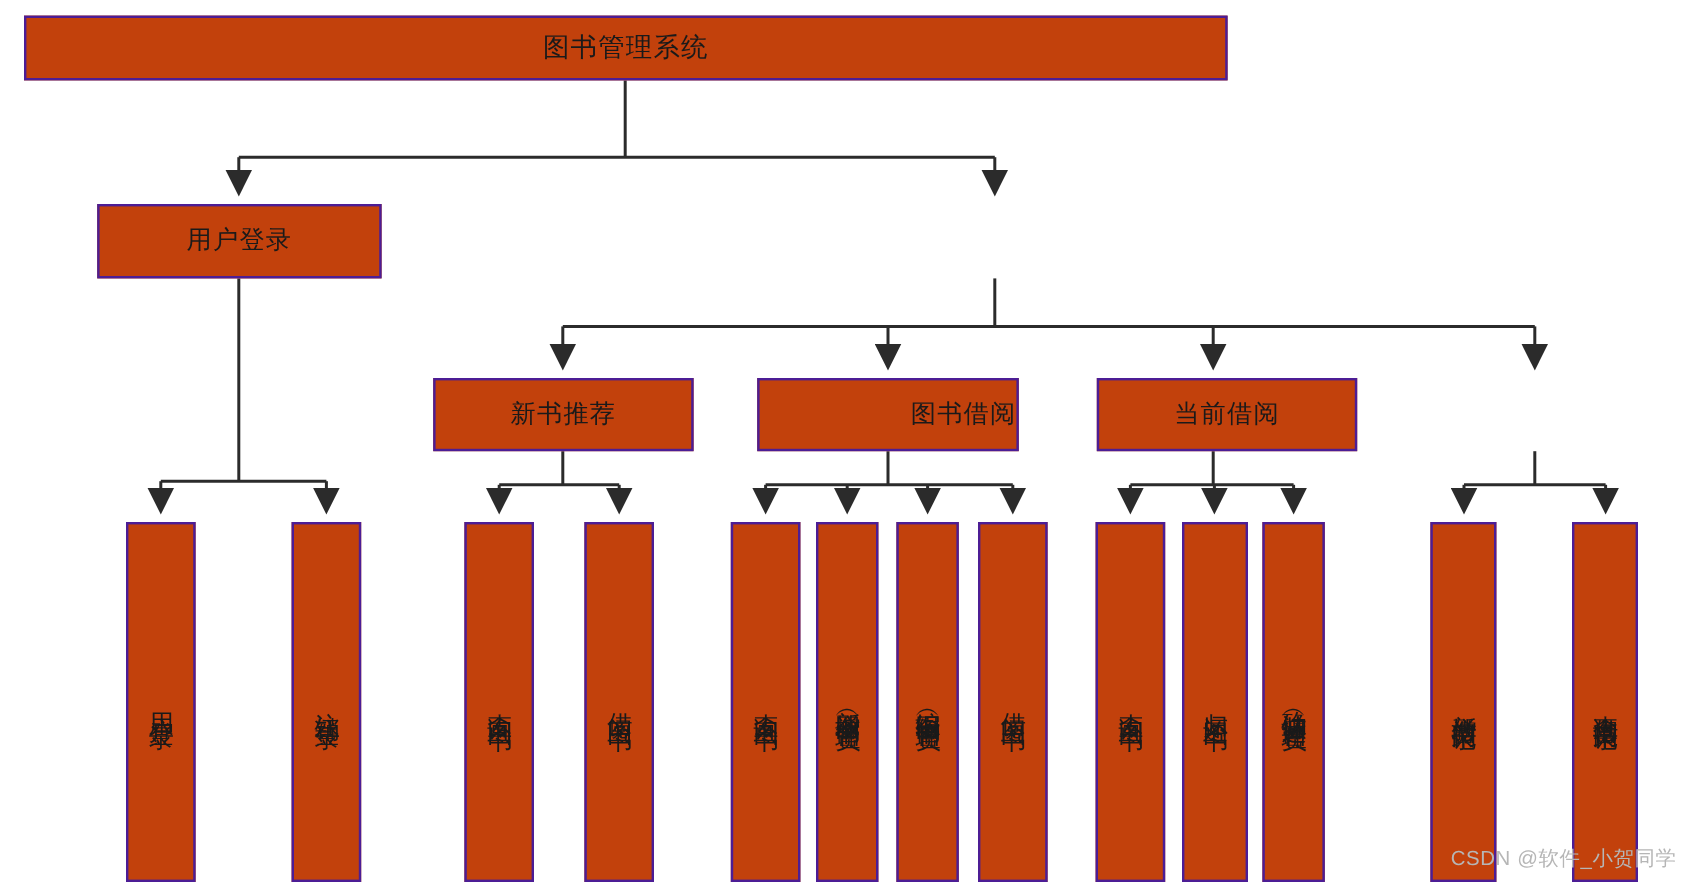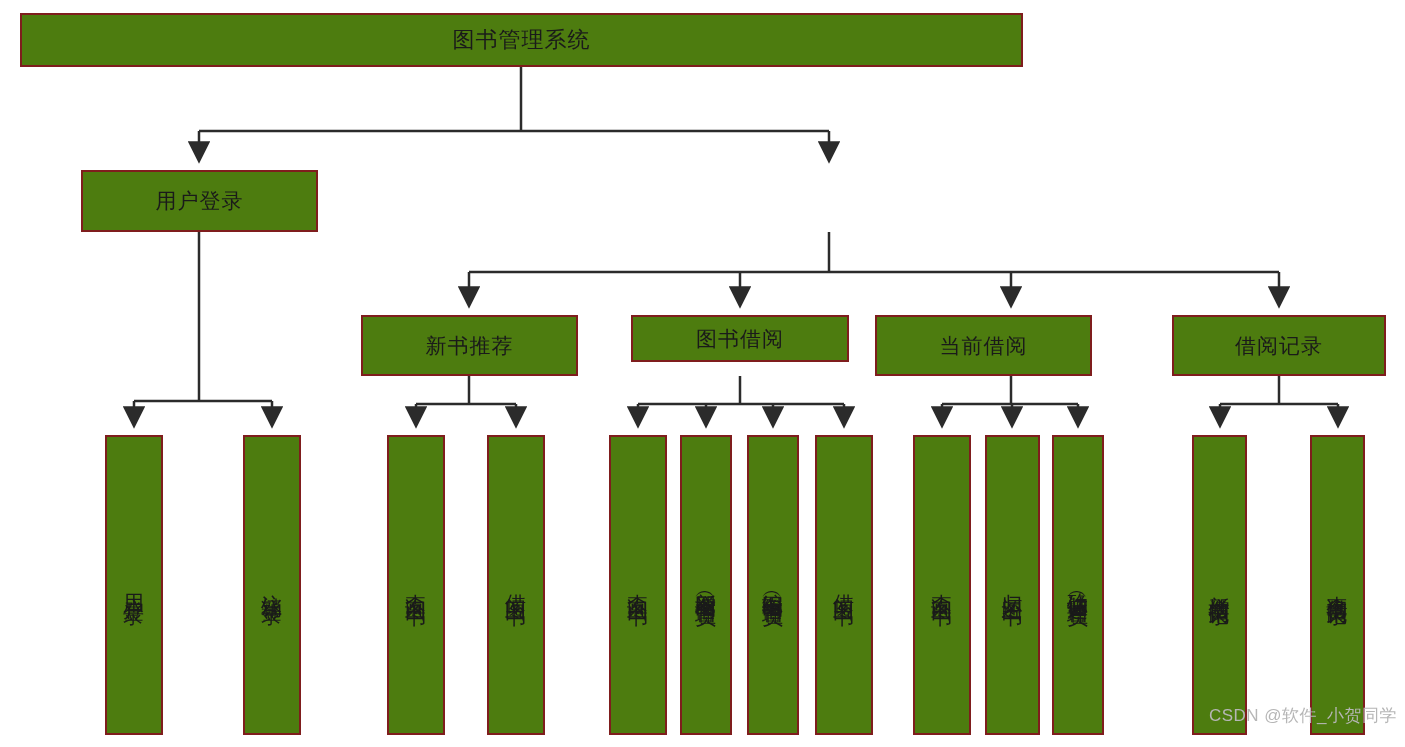--- a/index.html
+++ b/index.html
@@ -21,22 +21,22 @@
     position: absolute;
     left: 0;
     top: 0;
     width: 1405px;
     height: 747px;
     pointer-events: none;
   }
   .node {
     position: absolute;
     box-sizing: border-box;
-    background: #4d7c0f;
-    border: 2px solid #7f1d1d;
+    background: #c2410c;
+    border: 2px solid #4c1d95;
     display: flex;
     align-items: center;
     justify-content: center;
     color: #1a1a1a;
   }
   .node.horiz {
     font-size: 21px;
     letter-spacing: 1px;
     line-height: 1.2;
   }
@@ -126,28 +126,25 @@
     <span>图书管理系统</span>
   </div>
 
   <div class="node horiz" style="left:81px; top:170px; width:237px; height:62px;">
     <span>用户登录</span>
   </div>
 
   <div class="node horiz" style="left:361px; top:315px; width:217px; height:61px;">
     <span>新书推荐</span>
   </div>
-  <div class="node horiz" style="left:631px; top:315px; width:218px; height:47px;">
+  <div class="node horiz" style="left:631px; top:315px; width:218px; height:61px;justify-content:flex-end;">
     <span>图书借阅</span>
   </div>
-  <div class="node horiz" style="left:875px; top:315px; width:217px; height:61px;">
+  <div class="node horiz" style="left:914px; top:315px; width:217px; height:61px;">
     <span>当前借阅</span>
-  </div>
-  <div class="node horiz" style="left:1172px; top:315px; width:214px; height:61px;">
-    <span>借阅记录</span>
   </div>
 
   <div class="node leaf" style="left:105px; top:435px; width:58px; height:300px;">
     <span class="vtext">用户登录</span>
   </div>
   <div class="node leaf" style="left:243px; top:435px; width:58px; height:300px;">
     <span class="vtext">注销登录</span>
   </div>
 
   <div class="node leaf" style="left:387px; top:435px; width:58px; height:300px;">

